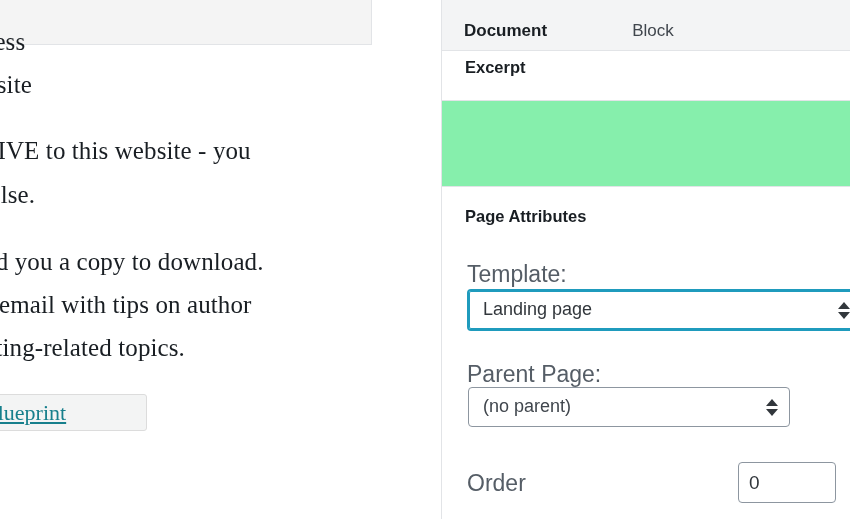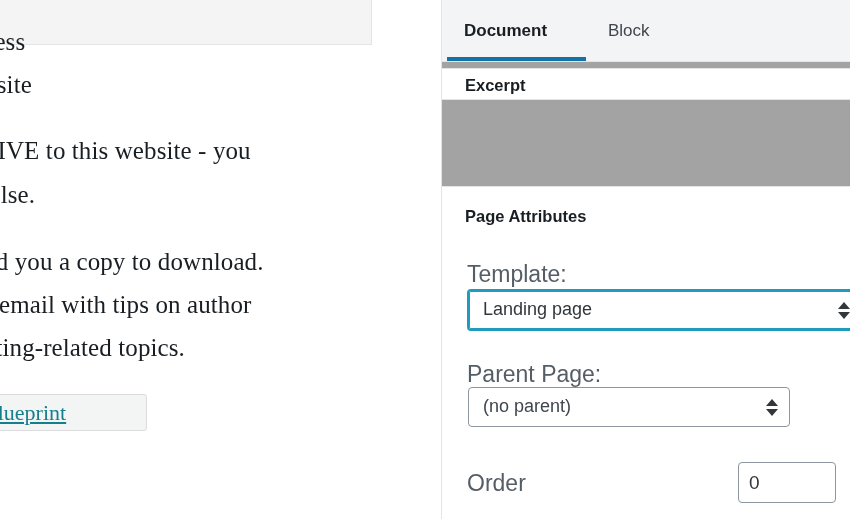--- a/index.html
+++ b/index.html
@@ -78,21 +78,21 @@
     white-space: nowrap;
   }
 
   
   #sidebar {
     position: absolute;
     left: 441px;
     top: 0;
     width: 409px;
     height: 519px;
-    background: #a3a3a3;
+    background: #86efac;
     border-left: 1px solid #e2e4e7;
     box-sizing: border-box;
     overflow: hidden;
   }
 
   
   .sidebar-header {
     position: absolute;
     left: 0;
     top: 0;
@@ -109,41 +109,41 @@
     line-height: 62px;
     font-size: 17px;
     color: #40464d;
     background: transparent;
     border: none;
     padding: 0;
     cursor: pointer;
     font-family: "Liberation Sans", sans-serif;
   }
   .tab-document { left: 22px; width: 120px; text-align: left; font-weight: bold; color: #191e23; }
-  .tab-block { left: 166px; width: 90px; text-align: left; }
+  .tab-block { left: 166px; width: 90px; text-align: center; }
   .tab-underline {
     position: absolute;
     left: 5px;
     top: 57px;
     width: 139px;
     height: 4px;
     background: #1273a8;
   }
 
   
   .panel {
     position: absolute;
     left: 0;
     right: 0;
     background: #ffffff;
     border-top: 1px solid #e2e4e7;
     border-bottom: 1px solid #e2e4e7;
     box-sizing: border-box;
   }
-  .panel-excerpt      { top: 68px;  height: 32px; text-align: center; }
+  .panel-excerpt      { top: 50px;  height: 51px; text-align: center; }
   .panel-discussion   { top: 111px; height: 70px; }
   .panel-attributes   { top: 186px; height: 333px; border-bottom: none; }
 
   .panel-head {
     position: absolute;
     left: 0;
     right: 0;
     top: 0;
     height: 100%;
     background: transparent;

